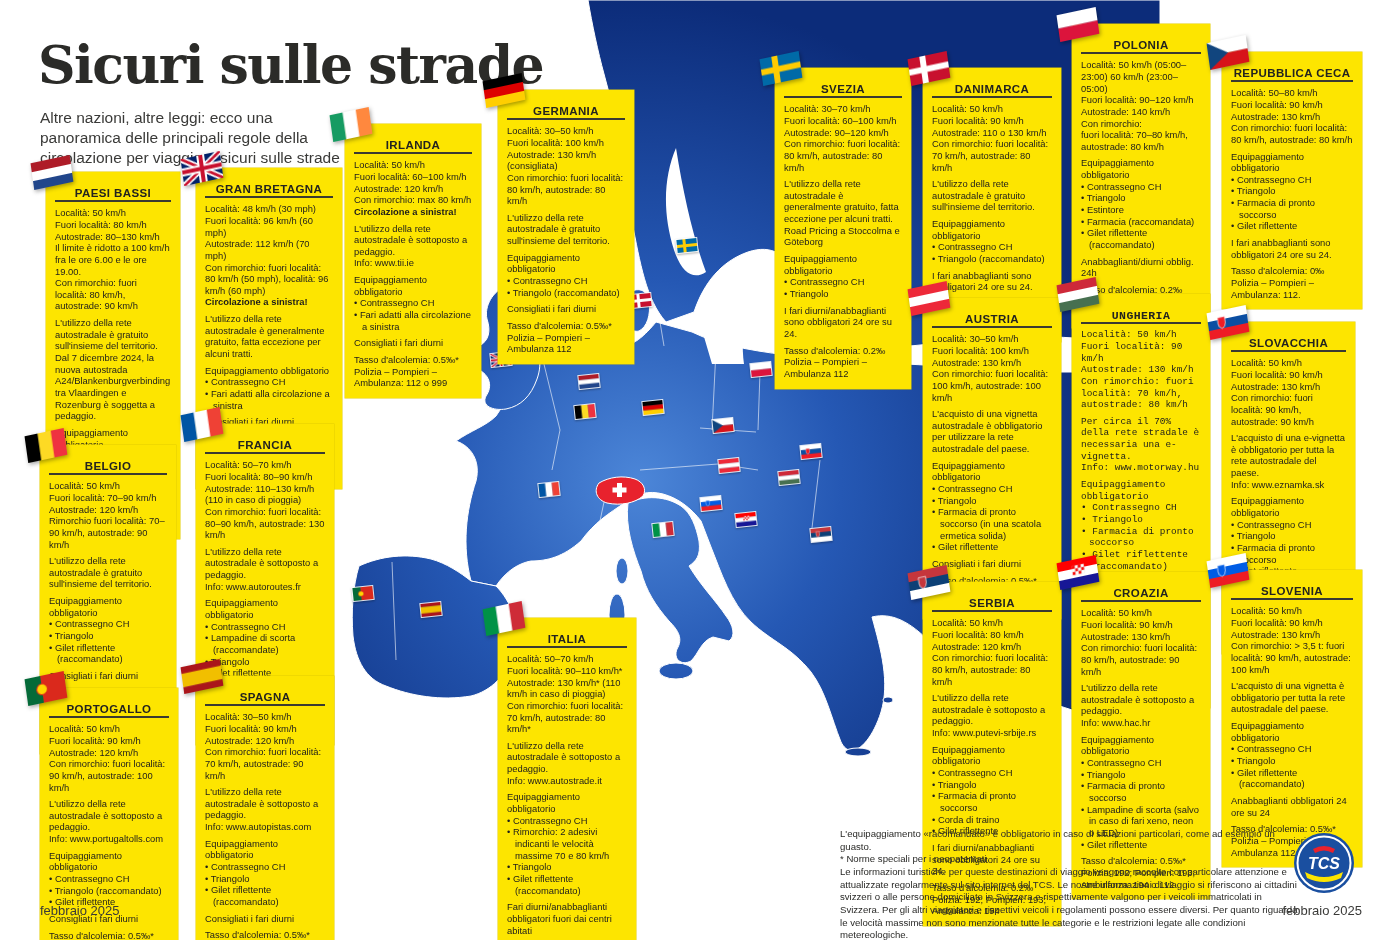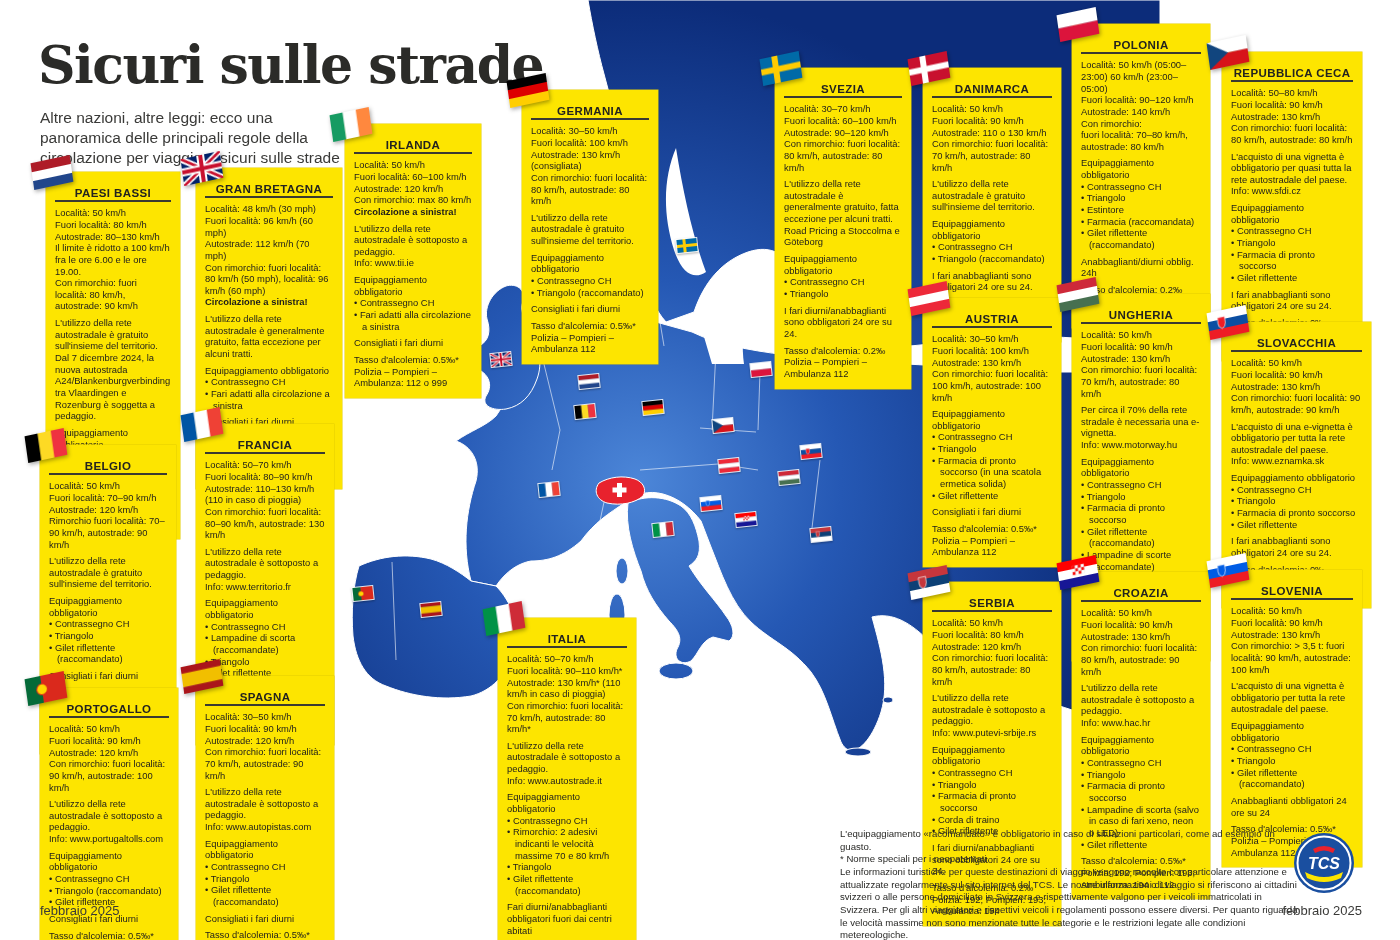--- a/index.html
+++ b/index.html
@@ -348,21 +348,21 @@
           <span class="line bullet">• Fari adatti alla circolazione a sinistra</span>
         </p>
         <p class="rule-par">
           <span class="line">Consigliati i fari diurni</span>
         </p>
         <p class="rule-par">
           <span class="line">Tasso d'alcolemia: 0.5‰*</span>
           <span class="line">Polizia – Pompieri – Ambulanza: 112 o 999</span>
         </p>
       </div>
-      <div class="country-box" style="left: 522px; top: 90px; width: 136px;">
+      <div class="country-box" style="left: 498px; top: 90px; width: 136px;">
         <svg class="flag-corner" viewBox="0 0 60 40" width="40" height="27" preserveAspectRatio="none">
           <rect x="0" y="0" width="60" height="13.833333333333334" fill="#000000"></rect>
           <rect x="0" y="13.333333333333334" width="60" height="13.833333333333334" fill="#DD0000"></rect>
           <rect x="0" y="26.666666666666668" width="60" height="13.833333333333334" fill="#FFCE00"></rect>
         </svg>
         <div class="box-head">GERMANIA</div>
         <p class="rule-par">
           <span class="line">Località: 30–50 km/h</span>
           <span class="line">Fuori località: 100 km/h</span>
           <span class="line">Autostrade: 130 km/h (consigliata)</span>
@@ -479,24 +479,20 @@
       <polygon points="0,0 30,20 0,40" fill="#11457E"></polygon>
         </svg>
         <div class="box-head">REPUBBLICA CECA</div>
         <p class="rule-par">
           <span class="line">Località: 50–80 km/h</span>
           <span class="line">Fuori località: 90 km/h</span>
           <span class="line">Autostrade: 130 km/h</span>
           <span class="line">Con rimorchio: fuori località: 80 km/h, autostrade: 80 km/h</span>
         </p>
         <p class="rule-par">
-          <span class="line">L'acquisto di una vignetta è obbligatorio per quasi tutta la rete autostradale del paese.</span>
-          <span class="line">Info: www.sfdi.cz</span>
-        </p>
-        <p class="rule-par">
           <span class="line">Equipaggiamento obbligatorio</span>
           <span class="line bullet">• Contrassegno CH</span>
           <span class="line bullet">• Triangolo</span>
           <span class="line bullet">• Farmacia di pronto soccorso</span>
           <span class="line bullet">• Gilet riflettente</span>
         </p>
         <p class="rule-par">
           <span class="line">I fari anabbaglianti sono obbligatori 24 ore su 24.</span>
         </p>
         <p class="rule-par">
@@ -542,21 +538,21 @@
         </svg>
         <div class="box-head">FRANCIA</div>
         <p class="rule-par">
           <span class="line">Località: 50–70 km/h</span>
           <span class="line">Fuori località: 80–90 km/h</span>
           <span class="line">Autostrade: 110–130 km/h (110 in caso di pioggia)</span>
           <span class="line">Con rimorchio: fuori località: 80–90 km/h, autostrade: 130 km/h</span>
         </p>
         <p class="rule-par">
           <span class="line">L'utilizzo della rete autostradale è sottoposto a pedaggio.</span>
-          <span class="line">Info: www.territorio.fr</span>
+          <span class="line">Info: www.autoroutes.fr</span>
         </p>
         <p class="rule-par">
           <span class="line">Equipaggiamento obbligatorio</span>
           <span class="line bullet">• Contrassegno CH</span>
           <span class="line bullet">• Lampadine di scorta (raccomandate)</span>
           <span class="line bullet">• Triangolo</span>
           <span class="line bullet">• Gilet riflettente</span>
         </p>
         <p class="rule-par">
           <span class="line">Consigliati i fari diurni</span>
@@ -573,35 +569,38 @@
           <rect x="0" y="26.666666666666668" width="60" height="13.833333333333334" fill="#ED2939"></rect>
         </svg>
         <div class="box-head">AUSTRIA</div>
         <p class="rule-par">
           <span class="line">Località: 30–50 km/h</span>
           <span class="line">Fuori località: 100 km/h</span>
           <span class="line">Autostrade: 130 km/h</span>
           <span class="line">Con rimorchio: fuori località: 100 km/h, autostrade: 100 km/h</span>
         </p>
         <p class="rule-par">
+          <span class="line">L'acquisto di una vignetta autostradale è obbligatorio per utilizzare la rete autostradale del paese.</span>
+        </p>
+        <p class="rule-par">
           <span class="line">Equipaggiamento obbligatorio</span>
           <span class="line bullet">• Contrassegno CH</span>
           <span class="line bullet">• Triangolo</span>
           <span class="line bullet">• Farmacia di pronto soccorso (in una scatola ermetica solida)</span>
           <span class="line bullet">• Gilet riflettente</span>
         </p>
         <p class="rule-par">
           <span class="line">Consigliati i fari diurni</span>
         </p>
         <p class="rule-par">
           <span class="line">Tasso d'alcolemia: 0.5‰*</span>
           <span class="line">Polizia – Pompieri – Ambulanza 112</span>
         </p>
       </div>
-      <div class="country-box" style="left: 1072px; top: 294px; width: 138px;">
+      <div class="country-box" style="left: 1072px; top: 294px; width: 138px; font-family: Liberation Mono, monospace;">
         <svg class="flag-corner" viewBox="0 0 60 40" width="40" height="27" preserveAspectRatio="none">
           <rect x="0" y="0" width="60" height="13.833333333333334" fill="#CE2939"></rect>
           <rect x="0" y="13.333333333333334" width="60" height="13.833333333333334" fill="#FFFFFF"></rect>
           <rect x="0" y="26.666666666666668" width="60" height="13.833333333333334" fill="#477050"></rect>
         </svg>
         <div class="box-head">UNGHERIA</div>
         <p class="rule-par">
           <span class="line">Località: 50 km/h</span>
           <span class="line">Fuori località: 90 km/h</span>
           <span class="line">Autostrade: 130 km/h</span>
@@ -620,21 +619,21 @@
           <span class="line bullet">• Lampadine di scorte (raccomandate)</span>
         </p>
         <p class="rule-par">
           <span class="line">Fari diurni/anabbaglianti obbligatori fuori dai centri abitati, anche in autostrada</span>
         </p>
         <p class="rule-par">
           <span class="line">Tasso d'alcolemia: 0‰</span>
           <span class="line">Polizia – Pompieri – Ambulanza 112</span>
         </p>
       </div>
-      <div class="country-box" style="left: 1222px; top: 322px; width: 149px;">
+      <div class="country-box" style="left: 1222px; top: 322px; width: 133px;">
         <svg class="flag-corner" viewBox="0 0 60 40" width="40" height="27" preserveAspectRatio="none">
           <rect x="0" y="0" width="60" height="13.833333333333334" fill="#FFFFFF"></rect>
           <rect x="0" y="13.333333333333334" width="60" height="13.833333333333334" fill="#0B4EA2"></rect>
           <rect x="0" y="26.666666666666668" width="60" height="13.833333333333334" fill="#EE1C25"></rect>
           <path d="M15 10 h11 v9 q0 6 -5.5 8 q-5.5 -2 -5.5 -8 z" fill="#EE1C25" stroke="#ffffff" stroke-width="1"></path>
         </svg>
         <div class="box-head">SLOVACCHIA</div>
         <p class="rule-par">
           <span class="line">Località: 50 km/h</span>
           <span class="line">Fuori località: 90 km/h</span>

